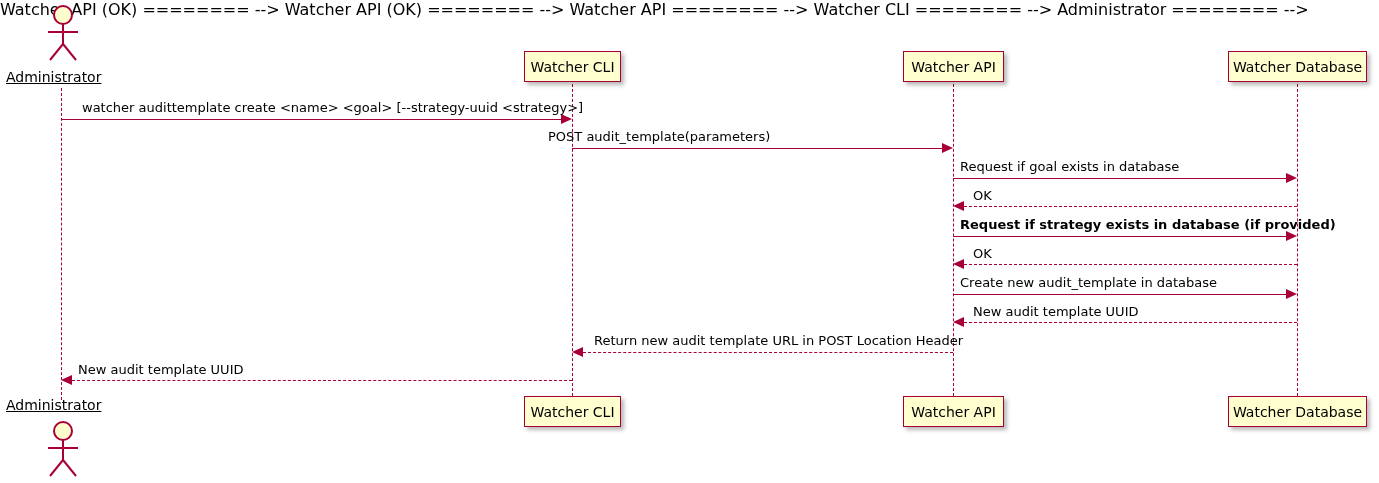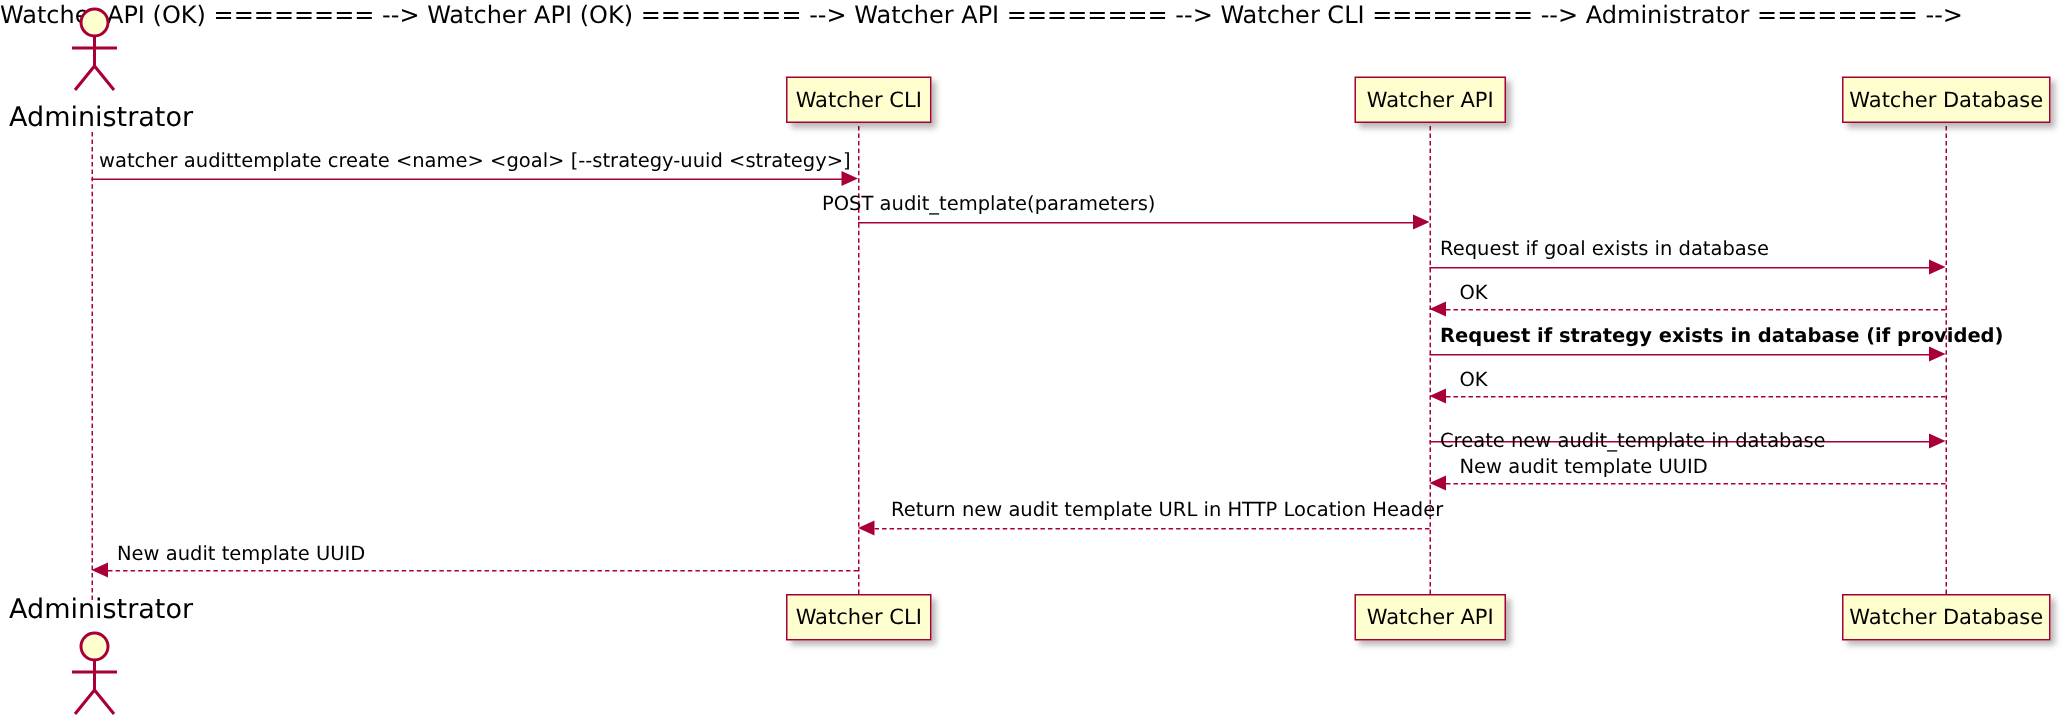--- a/index.html
+++ b/index.html
@@ -40,24 +40,25 @@
     display: flex;
     align-items: center;
     justify-content: center;
   }
   
   .actor {
     position: absolute;
   }
   .actor-label {
     position: absolute;
-    font-size: 18px;
+    font-size: 14px;
     color: #000000;
     white-space: nowrap;
     line-height: 1;
+    text-decoration: underline;
   }
   
   .msg {
     position: absolute;
     height: 0;
     border-top: 1.5px solid #A80036;
   }
   .msg.dashed {
     border-top: 1.5px dashed #A80036;
   }
@@ -116,21 +117,21 @@
   <div class="participant" style="left:903px; top:51px; width:101px; height:31px;">
     <span>Watcher API</span>
   </div>
   <div class="participant" style="left:1228px; top:51px; width:139px; height:31px;">
     <span>Watcher Database</span>
   </div>
 
   
   <div class="msg" style="left:61px; top:119px; width:506px;"></div>
   <div class="arrowhead right" style="left:561px; top:114px;"></div>
-  <div class="msg-label" style="left:66px; top:101px;">watcher audittemplate create &lt;name&gt; &lt;goal&gt; [--strategy-uuid &lt;strategy&gt;]</div>
+  <div class="msg-label" style="left:82px; top:101px;">watcher audittemplate create &lt;name&gt; &lt;goal&gt; [--strategy-uuid &lt;strategy&gt;]</div>
 
   
   <div class="msg" style="left:572px; top:148px; width:376px;"></div>
   <div class="arrowhead right" style="left:942px; top:143px;"></div>
   <div class="msg-label" style="left:548px; top:130px;">POST audit_template(parameters)</div>
 
   
   <div class="msg" style="left:953px; top:178px; width:339px;"></div>
   <div class="arrowhead right" style="left:1286px; top:173px;"></div>
   <div class="msg-label" style="left:960px; top:160px;text-align:center;">Request if goal exists in database</div>
@@ -146,31 +147,31 @@
   <div class="msg-label" style="left:960px; top:218px;font-weight:bold;">Request if strategy exists in database (if provided)</div>
 
    Watcher API (OK) ======== --&gt;
   <div class="msg dashed" style="left:964px; top:264px; width:333px;"></div>
   <div class="arrowhead left" style="left:953px; top:259px;"></div>
   <div class="msg-label" style="left:973px; top:247px;">OK</div>
 
   
   <div class="msg" style="left:953px; top:294px; width:339px;"></div>
   <div class="arrowhead right" style="left:1286px; top:289px;"></div>
-  <div class="msg-label" style="left:960px; top:288px;text-align:center;">Create new audit_template in database</div>
+  <div class="msg-label" style="left:960px; top:276px;text-align:center;">Create new audit_template in database</div>
 
    Watcher API ======== --&gt;
   <div class="msg dashed" style="left:964px; top:322px; width:333px;"></div>
   <div class="arrowhead left" style="left:953px; top:317px;"></div>
   <div class="msg-label" style="left:973px; top:305px;">New audit template UUID</div>
 
    Watcher CLI ======== --&gt;
   <div class="msg dashed" style="left:583px; top:352px; width:370px;"></div>
   <div class="arrowhead left" style="left:572px; top:347px;"></div>
-  <div class="msg-label" style="left:594px; top:334px;">Return new audit template URL in HTTP Location Header</div>
+  <div class="msg-label" style="left:594px; top:334px;">Return new audit template URL in POST Location Header</div>
 
    Administrator ======== --&gt;
   <div class="msg dashed" style="left:72px; top:380px; width:500px;"></div>
   <div class="arrowhead left" style="left:61px; top:375px;"></div>
   <div class="msg-label" style="left:78px; top:363px;">New audit template UUID</div>
 
   
   <div class="actor-label" style="left:6px; top:398px;">Administrator</div>
   <div class="actor" style="left:36px; top:418px; width:52px; height:60px;">
     <svg width="52" height="60" viewBox="0 0 52 60">

